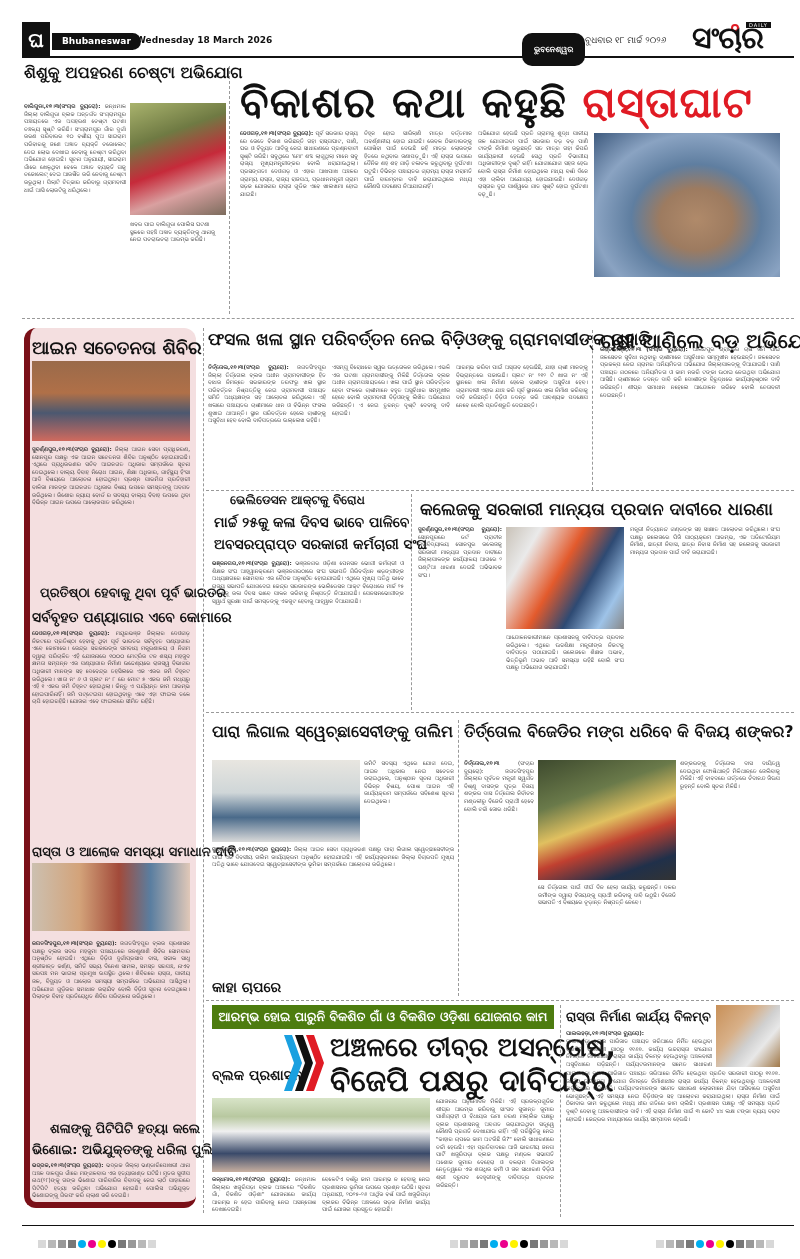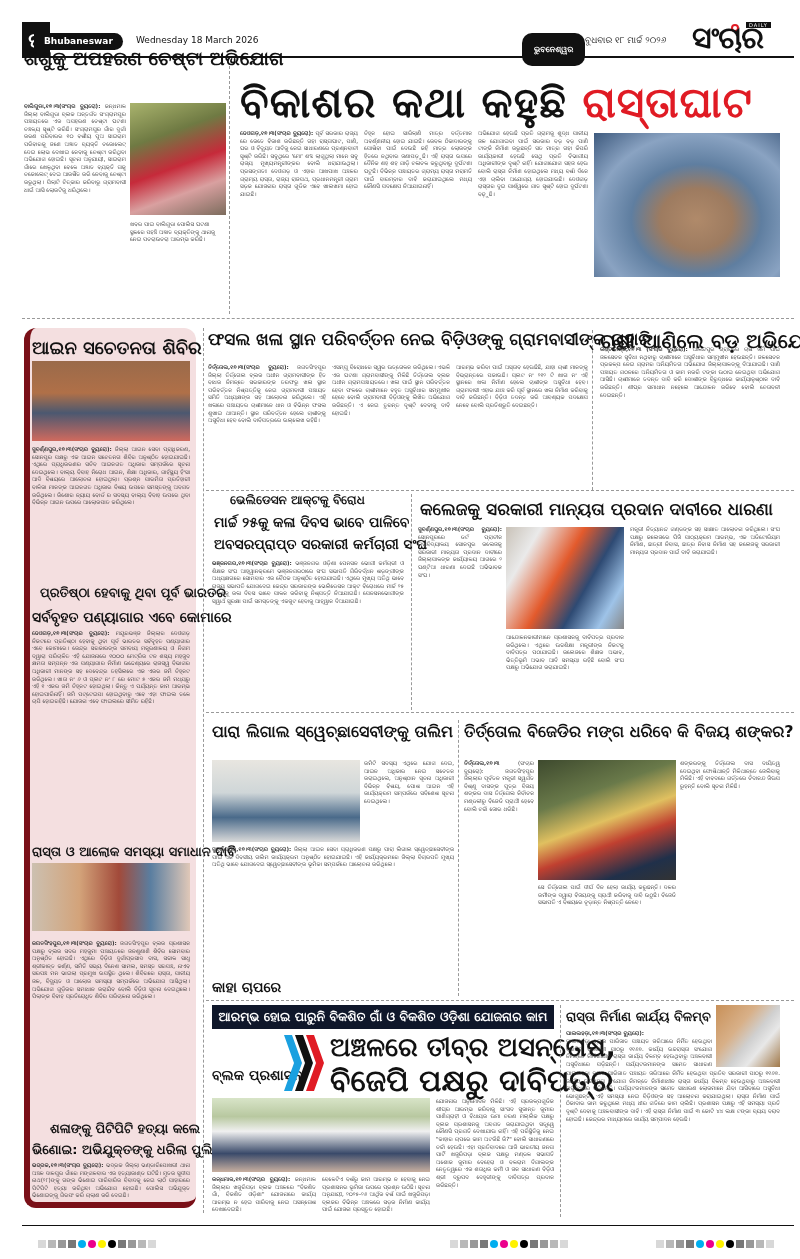--- a/index.html
+++ b/index.html
@@ -4,54 +4,54 @@
 <style>
   *{box-sizing:border-box;margin:0;padding:0}
   html,body{width:800px;height:1259px;background:#fff;overflow:hidden}
   body{font-family:"DejaVu Sans",sans-serif;color:#111;position:relative}
   .abs{position:absolute}
   
   .hdr{left:22px;top:22px;width:772px;height:36px;border-bottom:2px solid #111}
   .pg{left:22px;top:22px;width:28px;height:36px;background:#111;color:#fff;font-weight:bold;font-size:20px;display:flex;align-items:center;justify-content:center}
   .pill{background:#111;color:#fff;border-radius:0 10px 10px 0;font-size:9px;font-weight:bold;padding:3px 10px;line-height:11px}
   .pillr{background:#111;color:#fff;border-radius:10px;font-size:8px;font-weight:bold;padding:11px 12px;line-height:11px}
-  .date{font-size:9px;font-weight:normal}
+  .date{font-size:9px;font-weight:bold}
   .logo{font-size:30px;font-weight:bold;font-family:Liberation Mono, monospace;letter-spacing:-1px;line-height:32px}
   .logo-tag{font-size:5px;background:#111;color:#fff;padding:0 3px;letter-spacing:1px}
   .logo-dot{width:8px;height:8px;border:2px solid #e01b24;border-radius:50%}
   
   .hl{font-weight:bold;line-height:1.1;white-space:nowrap}
   .body{font-size:5.6px;line-height:7.6px;color:#333;text-align:justify;overflow:hidden}
   .photo{background:#8a7b6b;overflow:hidden}
   .vline{width:0;border-left:1px dashed #999}
   .hline{height:0;border-top:1px dashed #999}
   .boxed{background:#f4dfe0;border-left:6px solid #7a1018;border-bottom:6px solid #7a1018;border-radius:12px}
   .red{color:#e01b24}
-  .redband{background:#0f172a;color:#fff}
+  .redband{background:#4d7c0f;color:#fff}
   .cmyk{display:flex;gap:2px;align-items:center}
   .cmyk span{display:inline-block;width:8px;height:8px}
   .cmyk .c{border-radius:50%}
   .caption{font-size:5.6px;color:#333;line-height:7.5px}
 </style>
 </head>
 <body>
 
 <div class="abs hdr"></div>
 <div class="abs pg">ଘ</div>
-<div class="abs pill" style="left:34px;top:33px">Bhubaneswar</div>
+<div class="abs pill" style="left:52px;top:33px">Bhubaneswar</div>
 <div class="abs date" style="left:136px;top:35px">Wednesday 18 March 2026</div>
 <div class="abs pillr" style="left:522px;top:33px">ଭୁବନେଶ୍ୱର</div>
 <div class="abs date" style="left:585px;top:35px;font-weight:normal">ବୁଧବାର ୧୮ ମାର୍ଚ୍ଚ ୨୦୨୬</div>
 <div class="abs" style="left:690px;top:18px;width:100px;height:40px">
   <div class="abs logo-tag" style="left:56px;top:4px">DAILY</div>
   <div class="abs logo-dot" style="left:41px;top:6px"></div>
   <div class="abs logo" style="left:2px;top:6px">ସଂଚାର</div>
 </div>
 
-<div class="abs hl" style="left:24px;top:48px;font-size:19px">ଶିଶୁକୁ ଅପହରଣ ଚେଷ୍ଟା ଅଭିଯୋଗ</div>
+<div class="abs hl" style="left:24px;top:64px;font-size:16px">ଶିଶୁକୁ ଅପହରଣ ଚେଷ୍ଟା ଅଭିଯୋଗ</div>
 <div class="abs body" style="left:24px;top:103px;width:102px;height:182px">
   <b>ବାଲିଗୁଡା,୧୭।୩(ସଂଚାର ବ୍ୟୁରୋ):</b>
   <span>କନ୍ଧମାଳ ଜିଲ୍ଲା ବାଲିଗୁଡା ବ୍ଲକ ଅନ୍ତର୍ଗତ ସଂଗ୍ରାମପୁର ପଞ୍ଚାୟତରେ ଏକ ଅପହରଣ ଚେଷ୍ଟା ଘଟଣା ଚଞ୍ଚଳ୍ୟ ସୃଷ୍ଟି କରିଛି। ସଂଗ୍ରାମପୁର ଗାଁର ଦୁର୍ଗା କରଣ ପରିବାରର ୧୦ ବର୍ଷୀୟ ପୁଅ ସାଇରାମ ପରିବାରକୁ ଜଣେ ଅଜ୍ଞାତ ବ୍ୟକ୍ତି ଚକୋଲେଟ୍ ଦେଇ ଲୋଭ ଦେଖାଇ ନେବାକୁ ଚେଷ୍ଟା କରିଥିବା ଅଭିଯୋଗ ହୋଇଛି। ସୂଚନା ଅନୁଯାୟୀ, ସାଇରାମ ଗାଁରେ ଖେଳୁଥିବା ବେଳେ ଅଜ୍ଞାତ ବ୍ୟକ୍ତି ତାକୁ ଚକୋଲେଟ୍ ଦେଇ ଆକର୍ଷିତ କରି ନେବାକୁ ଚେଷ୍ଟା କରୁଥିଲା। ପିଲାଟି ଚିତ୍କାର କରିବାରୁ ଗ୍ରାମବାସୀ ଧାଇଁ ଆସି ଲୋକଟିକୁ ଧରିଥିଲେ।</span>
 </div>
 <div class="abs photo" style="left:130px;top:103px;width:96px;height:112px;background:linear-gradient(160deg,#a9b36d 0%,#6f7a43 30%,#c62a3a 55%,#d9a0a0 75%,#7c6c5d 100%)"></div>
 <div class="abs caption" style="left:130px;top:221px;width:96px;height:64px;overflow:hidden">ଖବର ପାଇ ବାଲିଗୁଡା ପୋଲିସ ଘଟଣା ସ୍ଥଳରେ ପହଞ୍ଚି ଅଜ୍ଞାତ ବ୍ୟକ୍ତିଙ୍କୁ ଥାନାକୁ ନେଇ ପଚରାଉଚରା ଆରମ୍ଭ କରିଛି।</div>
 
 <div class="abs vline" style="left:229px;top:66px;height:248px"></div>
 
 <div class="abs hl" style="left:240px;top:80px;font-size:42px;letter-spacing:1px">

